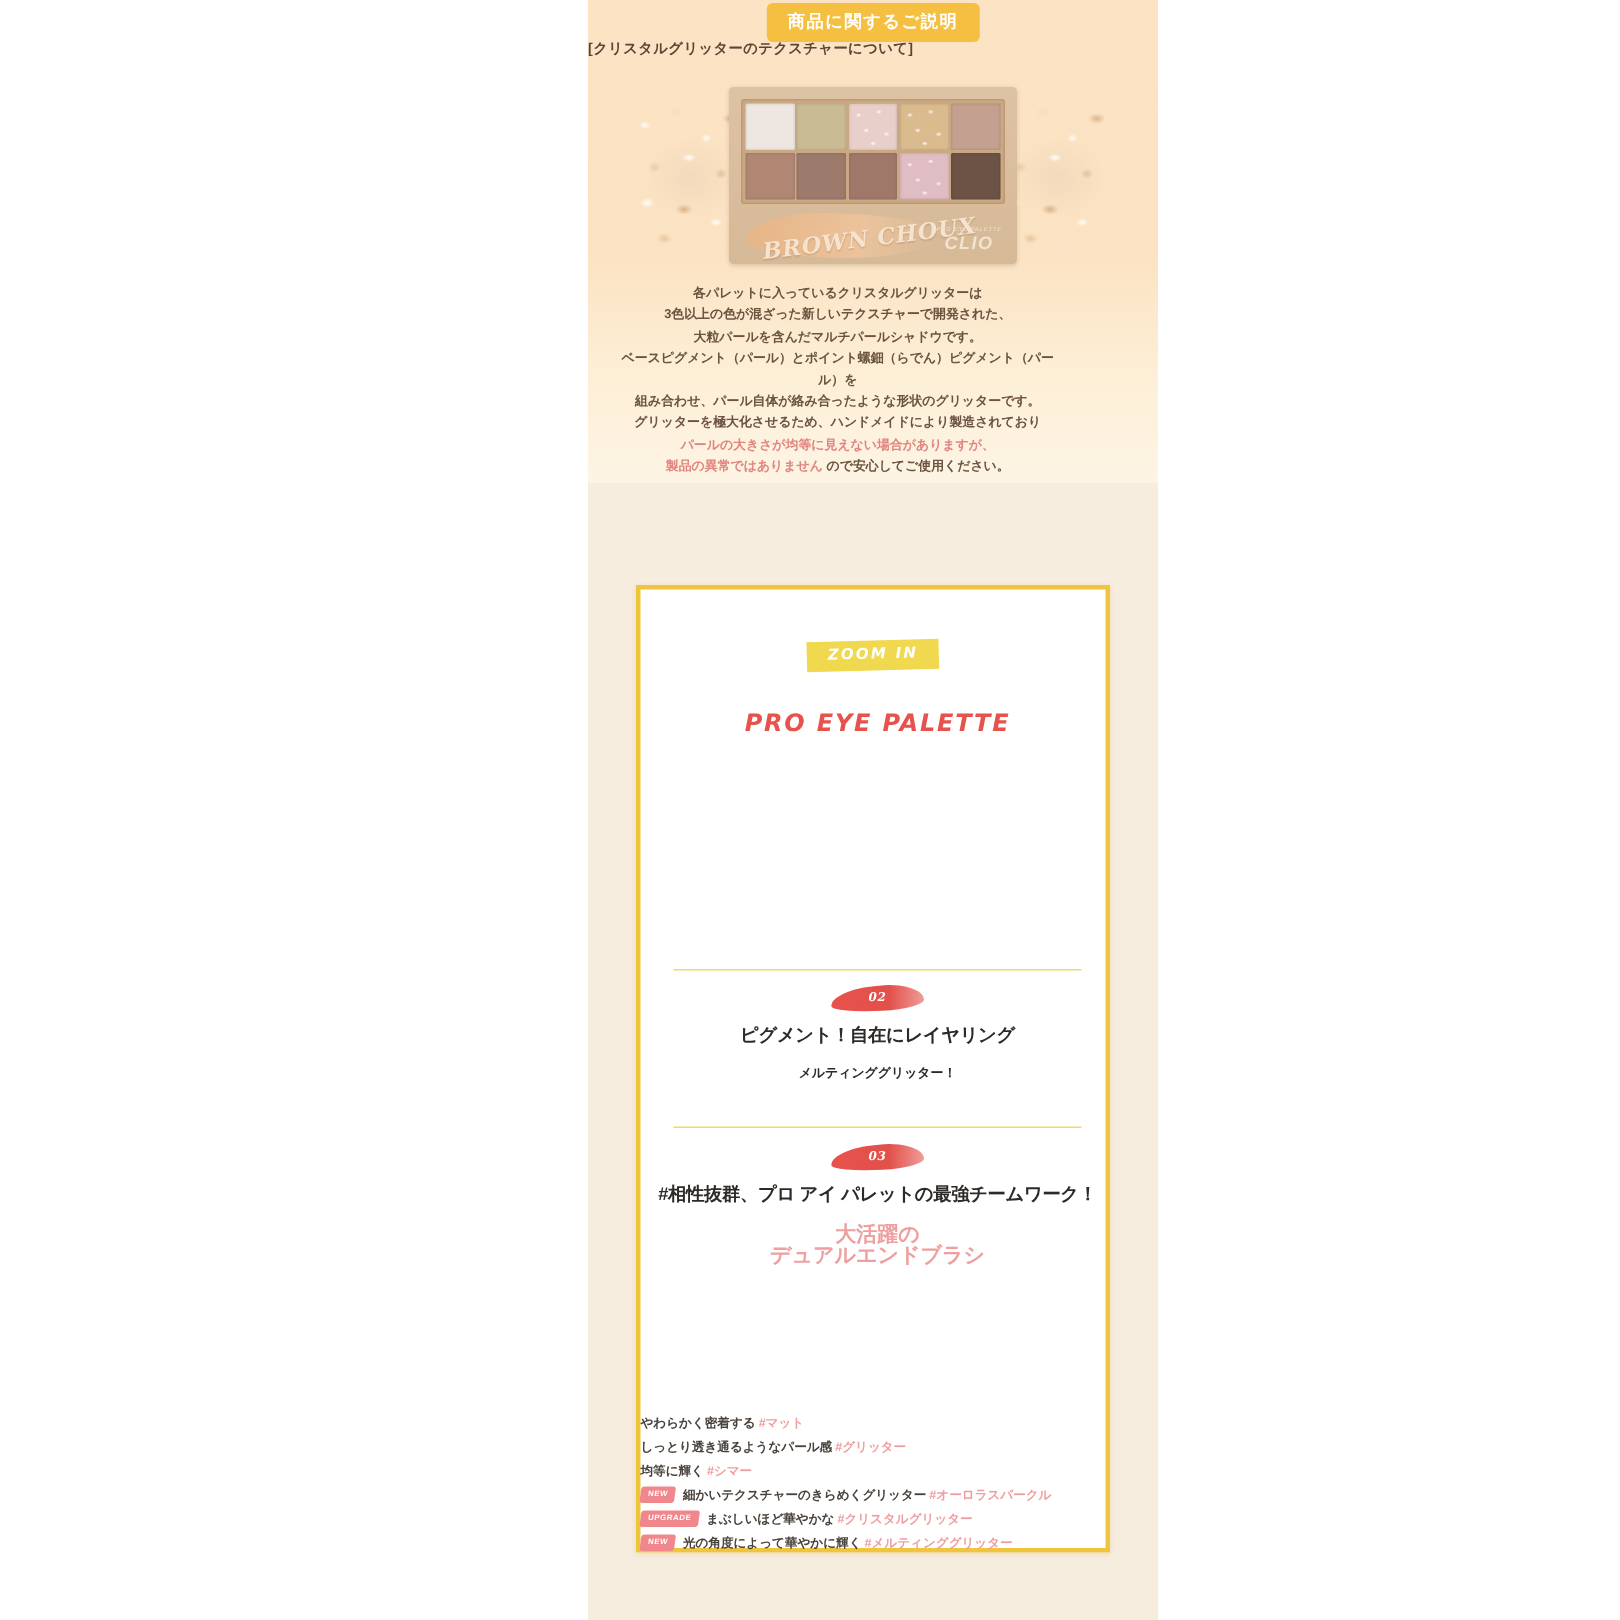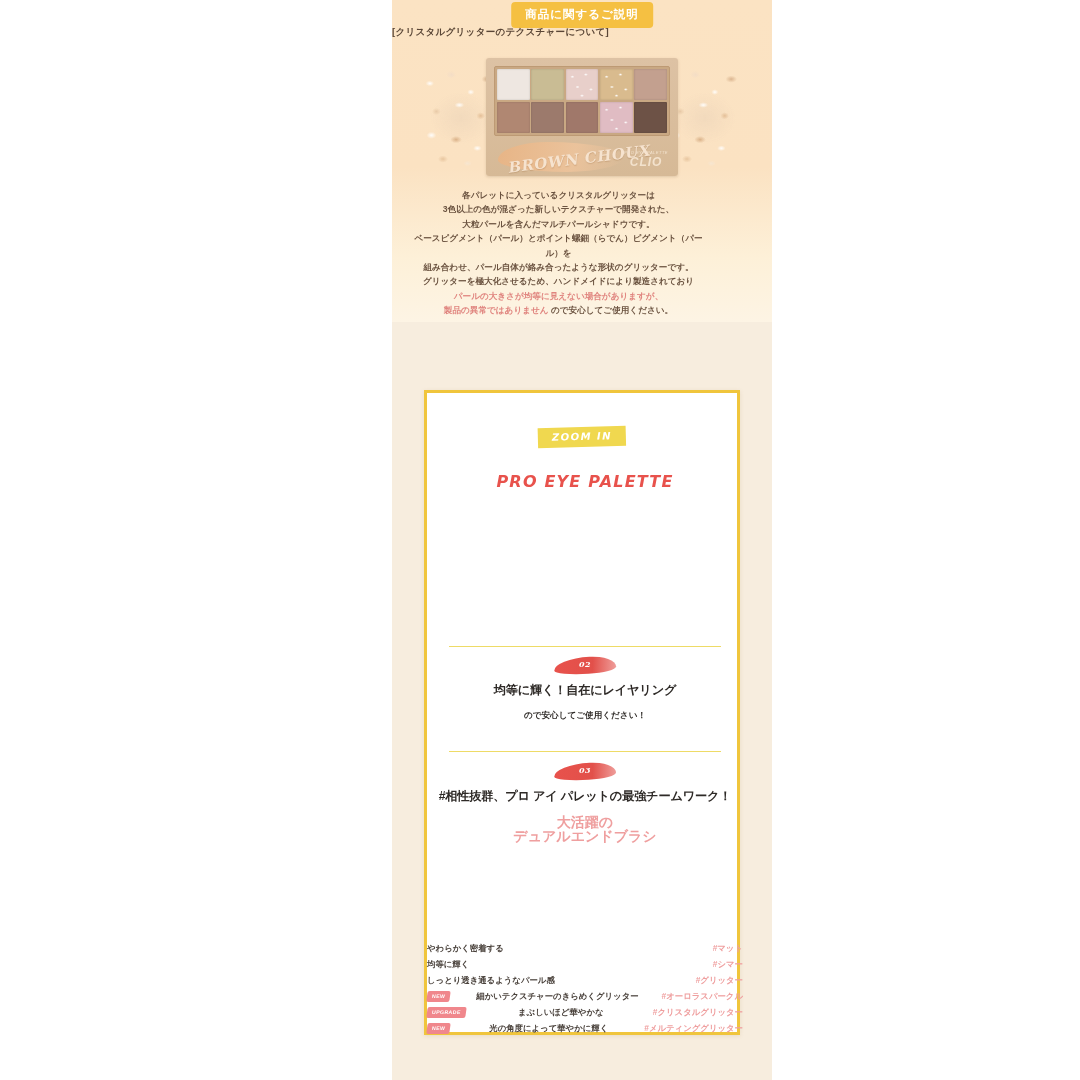--- a/index.html
+++ b/index.html
@@ -191,21 +191,21 @@
     letter-spacing: -.2px; margin-top: 8px;
   }
   .divider {
     position: absolute; left: 22px; width: 272px; height: 1.4px;
     background: #eedb66;
   }
 
   
   #tex-list { position: absolute; left: 0; top: 547px; width: 316px; }
   .tex-row {
-    display: flex; align-items: center; justify-content: space-between;
+    display: flex; align-items: center; justify-content: flex-start;
     height: 16px; font-size: 8.4px; color: #4a423c; font-weight: bold;
   }
   .tex-row .tag { color: #ef9f9f; font-weight: bold; margin-left: 2px; }
   .badge {
     display: inline-block;
     background: #f0878c; color: #ffffff;
     font-size: 5.2px; font-weight: bold;
     letter-spacing: .4px;
     padding: 2px 5px 2.5px 5px;
     border-radius: 2px;
@@ -275,26 +275,26 @@
 
       <div id="card-title">PRO EYE PALETTE</div>
 
 
       <div id="tex-list">
         <div class="tex-row">
           <span>やわらかく密着する</span>
           <span class="tag">#マット</span>
         </div>
         <div class="tex-row">
+          <span>しっとり透き通るようなパール感</span>
+          <span class="tag">#グリッター</span>
+        </div>
+        <div class="tex-row">
           <span>均等に輝く</span>
           <span class="tag">#シマー</span>
-        </div>
-        <div class="tex-row">
-          <span>しっとり透き通るようなパール感</span>
-          <span class="tag">#グリッター</span>
         </div>
         <div class="tex-row">
           <span class="badge">NEW</span>
           <span>細かいテクスチャーのきらめくグリッター</span>
           <span class="tag">#オーロラスパークル</span>
         </div>
         <div class="tex-row">
           <span class="badge">UPGRADE</span>
           <span>まぶしいほど華やかな</span>
           <span class="tag">#クリスタルグリッター</span>
@@ -306,23 +306,23 @@
         </div>
       </div>
 
       <div class="divider" style="top:253px;"></div>
 
       <div class="sec" style="top:264px;">
         <div class="num-badge">
           <div class="stroke"></div>
           <div class="n">02</div>
         </div>
-        <div class="sec-head">均等に輝く！自在にレイヤリング</div>
+        <div class="sec-head">ピグメント！自在にレイヤリング</div>
         <div style="margin-top:9px;">
-          <div class="sub-line strong">ので安心してご使用ください！</div>
+          <div class="sub-line strong">メルティンググリッター！</div>
         </div>
       </div>
 
       <div class="divider" style="top:358px;"></div>
 
       <div class="sec" style="top:370px;">
         <div class="num-badge">
           <div class="stroke"></div>
           <div class="n">03</div>
         </div>

